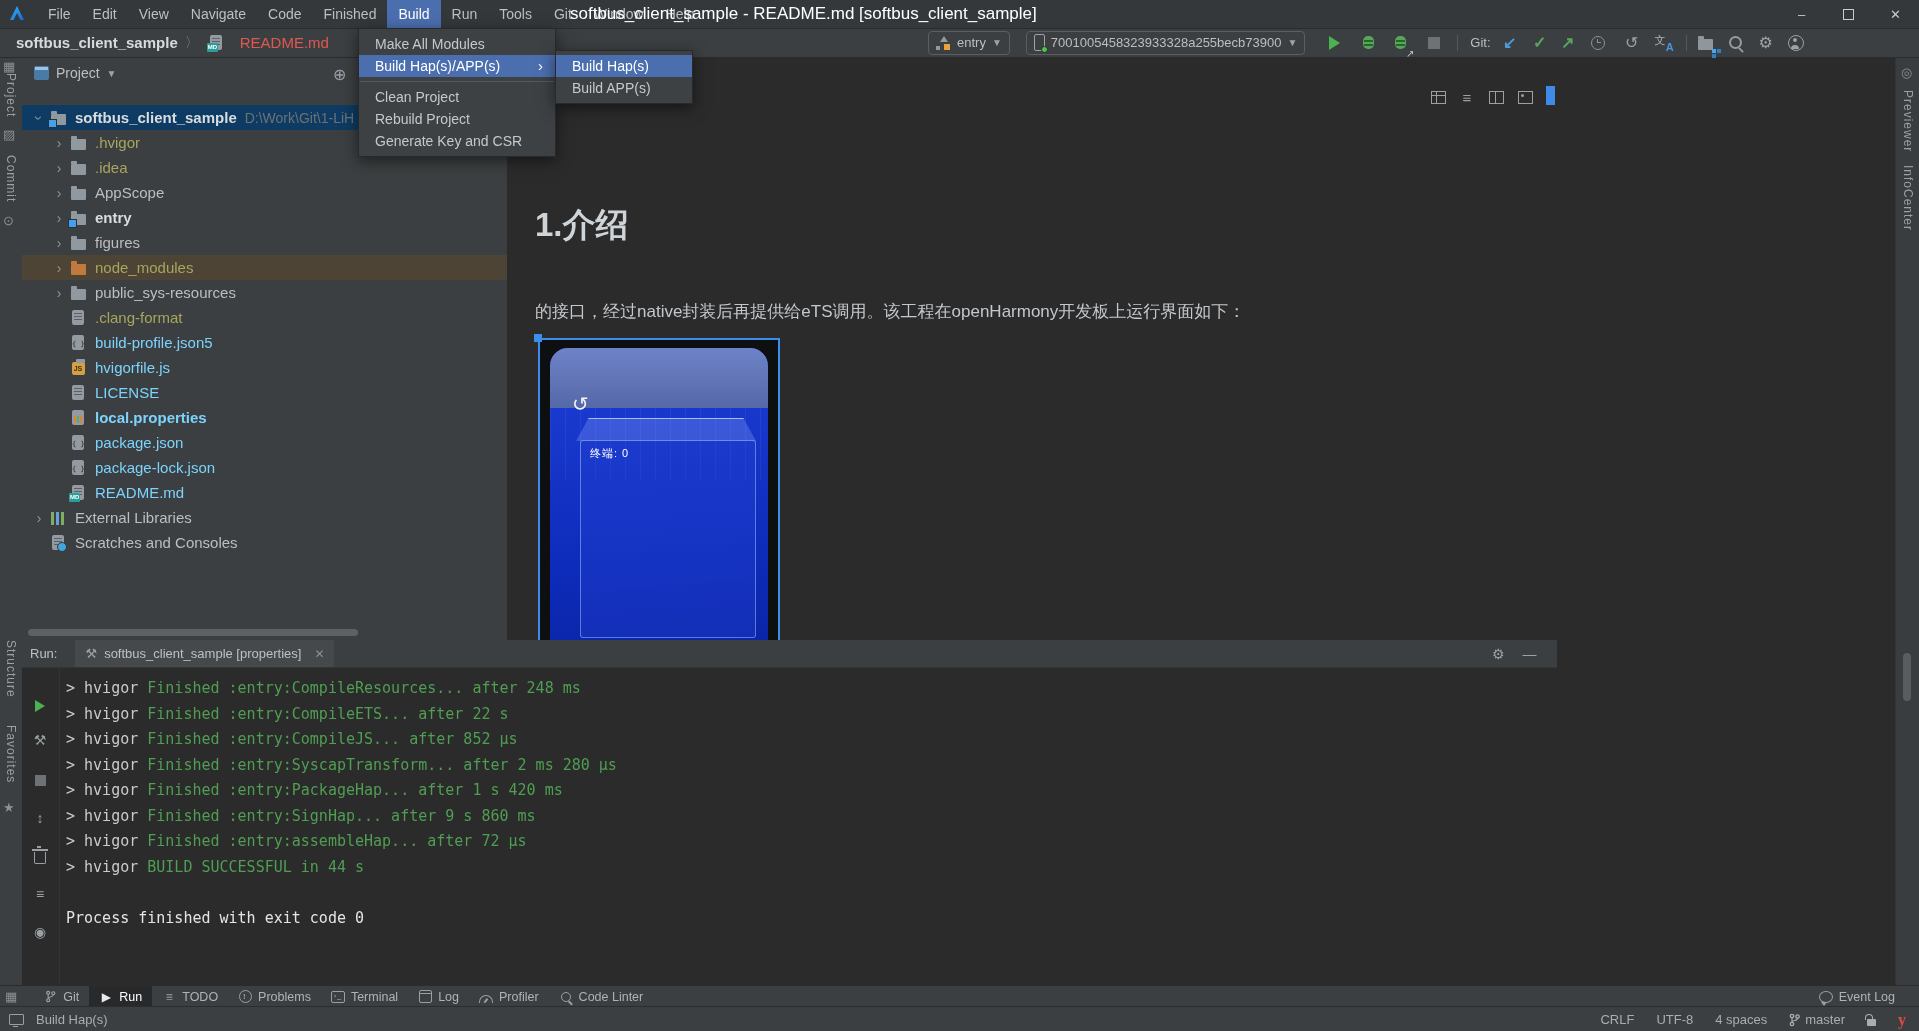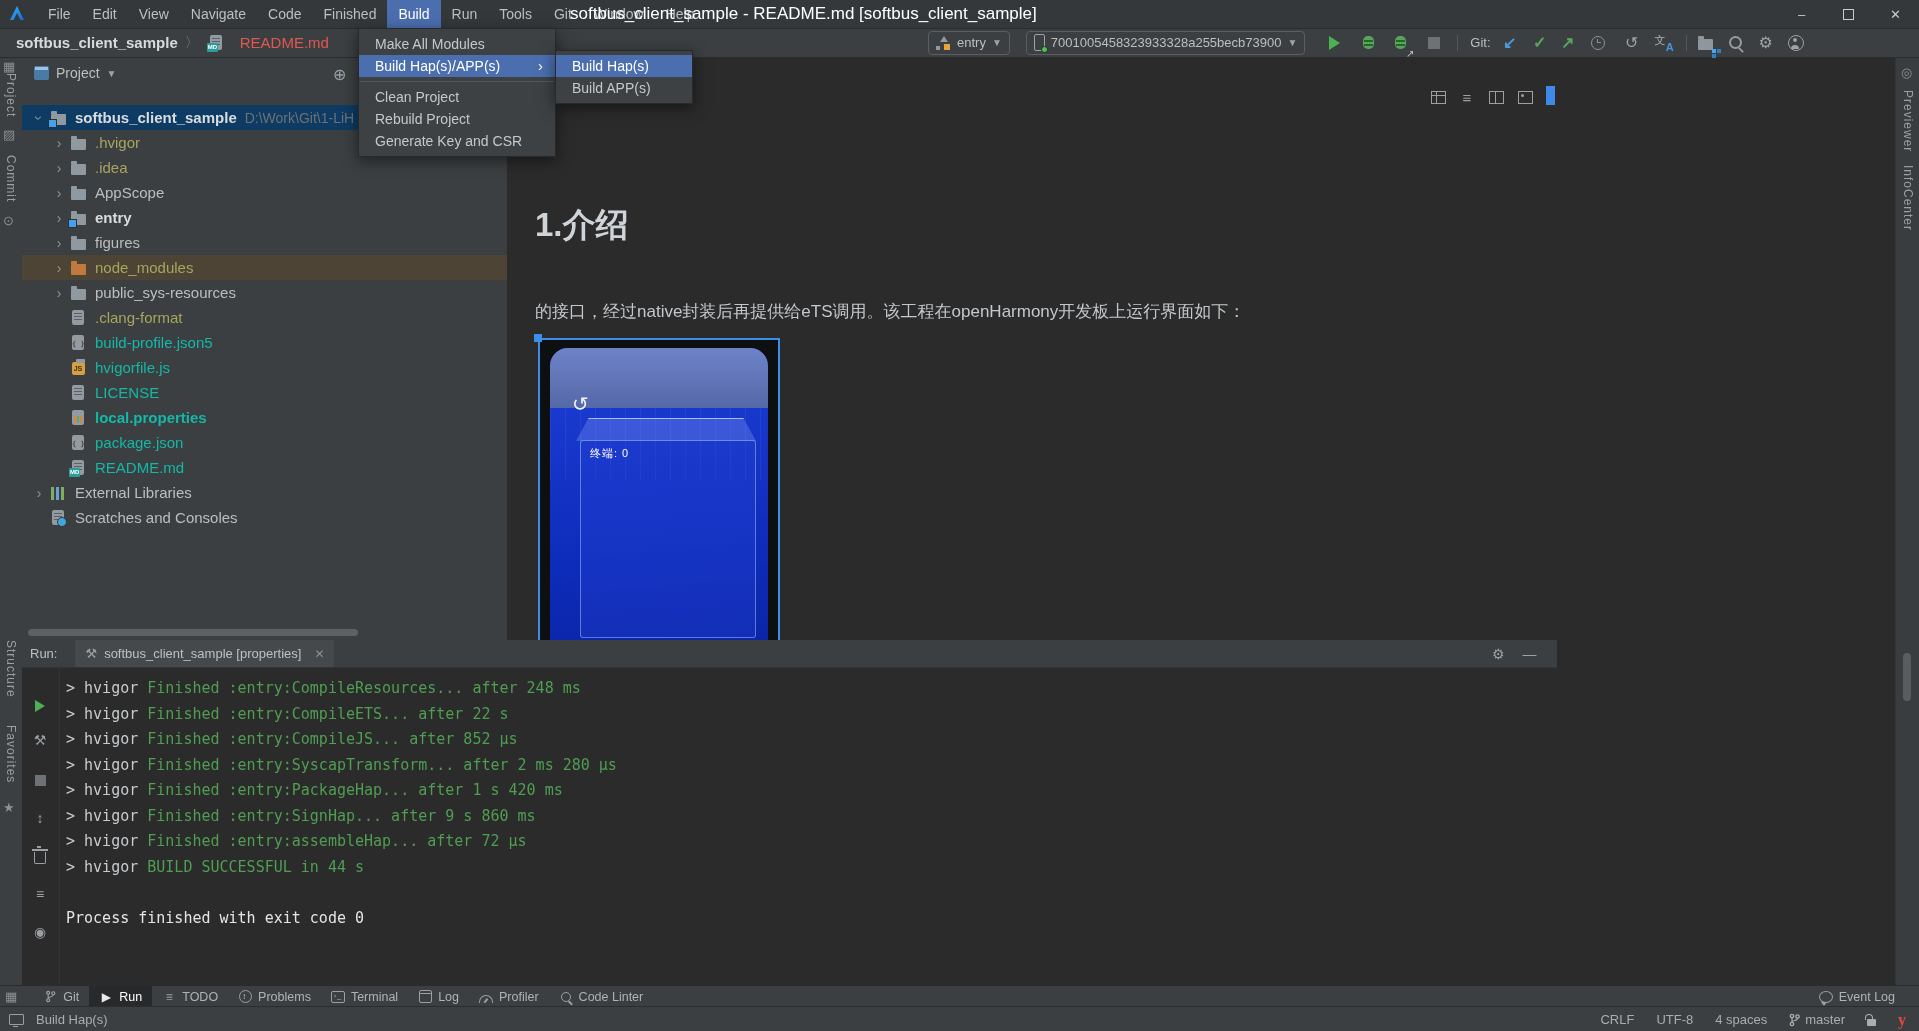--- a/index.html
+++ b/index.html
@@ -81,21 +81,21 @@
   #tree{position:absolute;top:48px;left:0;right:0}
   .row{height:25px;display:flex;align-items:center;font-size:15px;white-space:nowrap}
   .row.selected{background:#0d3b63}
   .row.library{background:#4d4435}
   .chev{width:18px;text-align:center;color:#929699;font-size:14px;flex:none}
   .chev.open{transform:rotate(90deg)}
   .ticon{width:20px;display:flex;justify-content:center;margin-right:7px;flex:none}
   .t-bold{color:#dadcde;font-weight:bold}
   .t-normal{color:#bcbec0}
   .t-olive{color:#a8a55e}
-  .t-red{color:#14b8a6}
+  .t-red{color:#7dd3fc}
   .path{color:#6e7275;font-size:14px;margin-left:8px}
   .pp-hscroll{position:absolute;left:6px;bottom:4px;width:330px;height:7px;background:#5d6163;border-radius:4px}
   
   .fi{display:inline-block;position:relative}
   .fi-folder,.fi-folder-module,.fi-folder-orange{width:15px;height:11px;background:#9098a0;border-radius:1px;margin-top:3px}
   .fi-folder::before,.fi-folder-module::before,.fi-folder-orange::before{content:"";position:absolute;top:-3px;left:0;width:6px;height:3px;background:inherit;border-radius:1px 1px 0 0}
   .fi-folder-orange{background:#c07a3e}
   .fi-folder-module::after{content:"";position:absolute;left:-3px;bottom:-3px;width:7px;height:7px;background:#41a0f0;border:1px solid #2e3133}
   .fi-file-text,.fi-file-json,.fi-file-chart,.fi-file-md,.fi-scratch{width:12px;height:15px;background:#939aa1;border-radius:2px}
   .fi-file-text::before,.fi-file-md::before,.fi-scratch::before{content:"";position:absolute;left:2px;top:3px;width:8px;height:8px;
@@ -422,20 +422,27 @@
         <div class="row" style="padding-left: 28px;">
           <span class="chev"></span>
           <span class="ticon">
             <i class="fi fi-file-json"></i>
           </span>
           <span class="t-red">package.json</span>
         </div>
         <div class="row" style="padding-left: 28px;">
           <span class="chev"></span>
           <span class="ticon">
+            <i class="fi fi-file-json"></i>
+          </span>
+          <span class="t-red">package-lock.json</span>
+        </div>
+        <div class="row" style="padding-left: 28px;">
+          <span class="chev"></span>
+          <span class="ticon">
             <i class="fi fi-file-md"></i>
           </span>
           <span class="t-red">README.md</span>
         </div>
         <div class="row" style="padding-left: 8px;">
           <span class="chev">›</span>
           <span class="ticon">
             <i class="fi fi-lib"></i>
           </span>
           <span class="t-normal">External Libraries</span>

